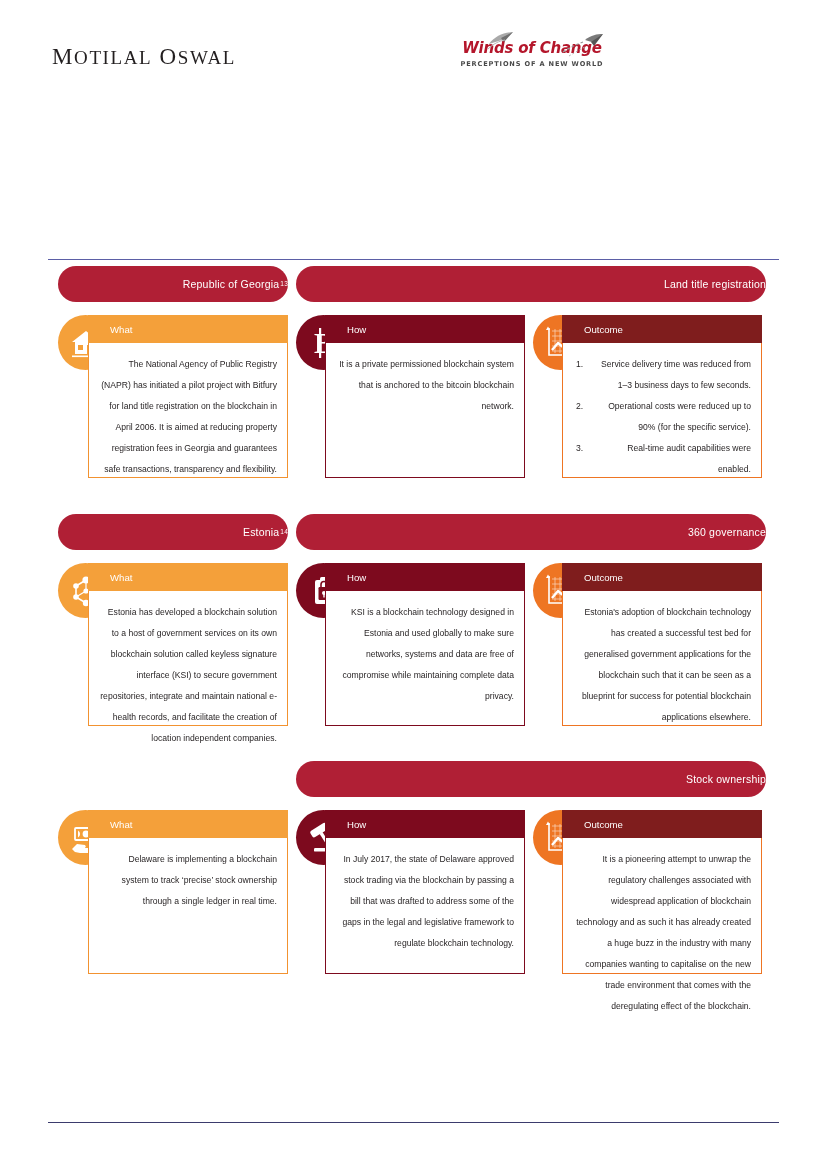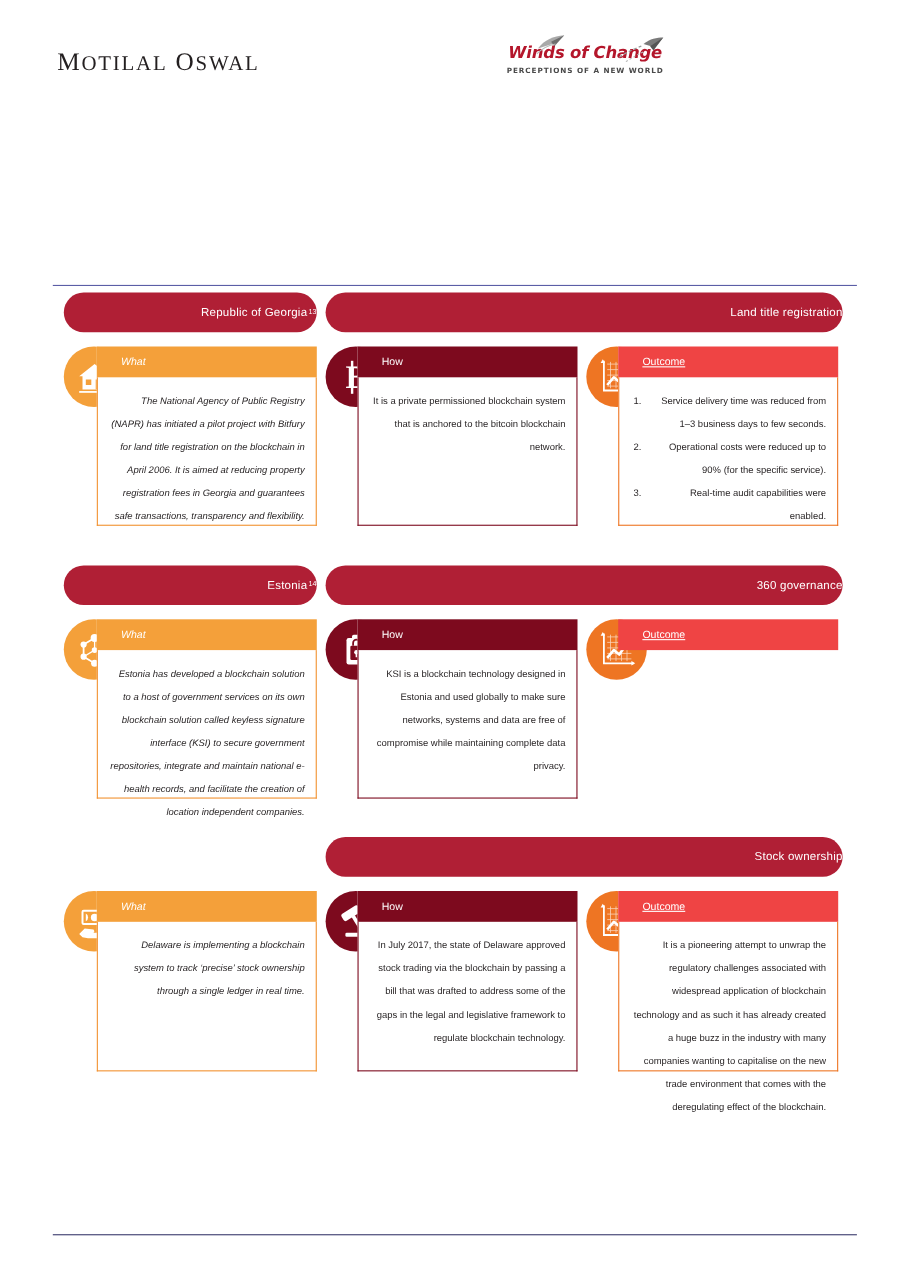--- a/index.html
+++ b/index.html
@@ -125,21 +125,21 @@
     margin-left: 1px;
   }
 
   
   .card {
     position: absolute;
     width: 200px;
     background: #ffffff;
     box-sizing: border-box;
   }
-  .card-what    { left: 88px; font-style: italic; }
+  .card-what    { left: 88px; }
   .card-how     { left: 325px; }
   .card-outcome { left: 562px; }
 
   .card-body {
     border: 1px solid #f29230;
     border-top: none;
     box-sizing: border-box;
     padding: 11px 10px 10px 11px;
     font-size: 8.6px;
     line-height: 21px;
@@ -153,21 +153,21 @@
     height: 28px;
     display: flex;
     align-items: center;
     padding-left: 22px;
     color: #ffffff;
     font-size: 9.6px;
     box-sizing: border-box;
   }
   .head-what    { background: #f4a03a; }
   .head-how     { background: #7d0a1e; }
-  .head-outcome { background: #ef4444; text-decoration: underline; }
+  .head-outcome { background: #7f1d1d; }
 
   
   .icon-disc {
     position: absolute;
     width: 55px;
     height: 55px;
     border-radius: 50%;
     display: flex;
     align-items: center;
     justify-content: center;
@@ -357,20 +357,21 @@
         <path d="M4 0.5 L2 4 H6 Z" fill="#ffffff"></path>
         <path d="M33.5 29 L30 27 V31 Z" fill="#ffffff"></path>
         <path d="M8 24 L14 17 L19 21 L28 8" stroke="#ffffff" stroke-width="2.4" fill="none" stroke-linejoin="round"></path>
         <path d="M29.5 6 L22 8.5 L28 13 Z" fill="#ffffff"></path>
       </svg>
     </div>
     <div class="card card-outcome" style="top:49px">
       <div class="card-head head-outcome">
         <span>Outcome</span>
       </div>
+      <div class="card-body" style="height:135px">Estonia's adoption of blockchain technology has created a successful test bed for generalised government applications for the blockchain such that it can be seen as a blueprint for success for potential blockchain applications elsewhere.</div>
     </div>
   </div>
 
   <div class="row" style="height:250px">
 
     <div class="pill pill-topic" style="top:0">
       <span>Stock ownership</span>
     </div>
 
     <div class="icon-disc disc-what" style="top:49px">

